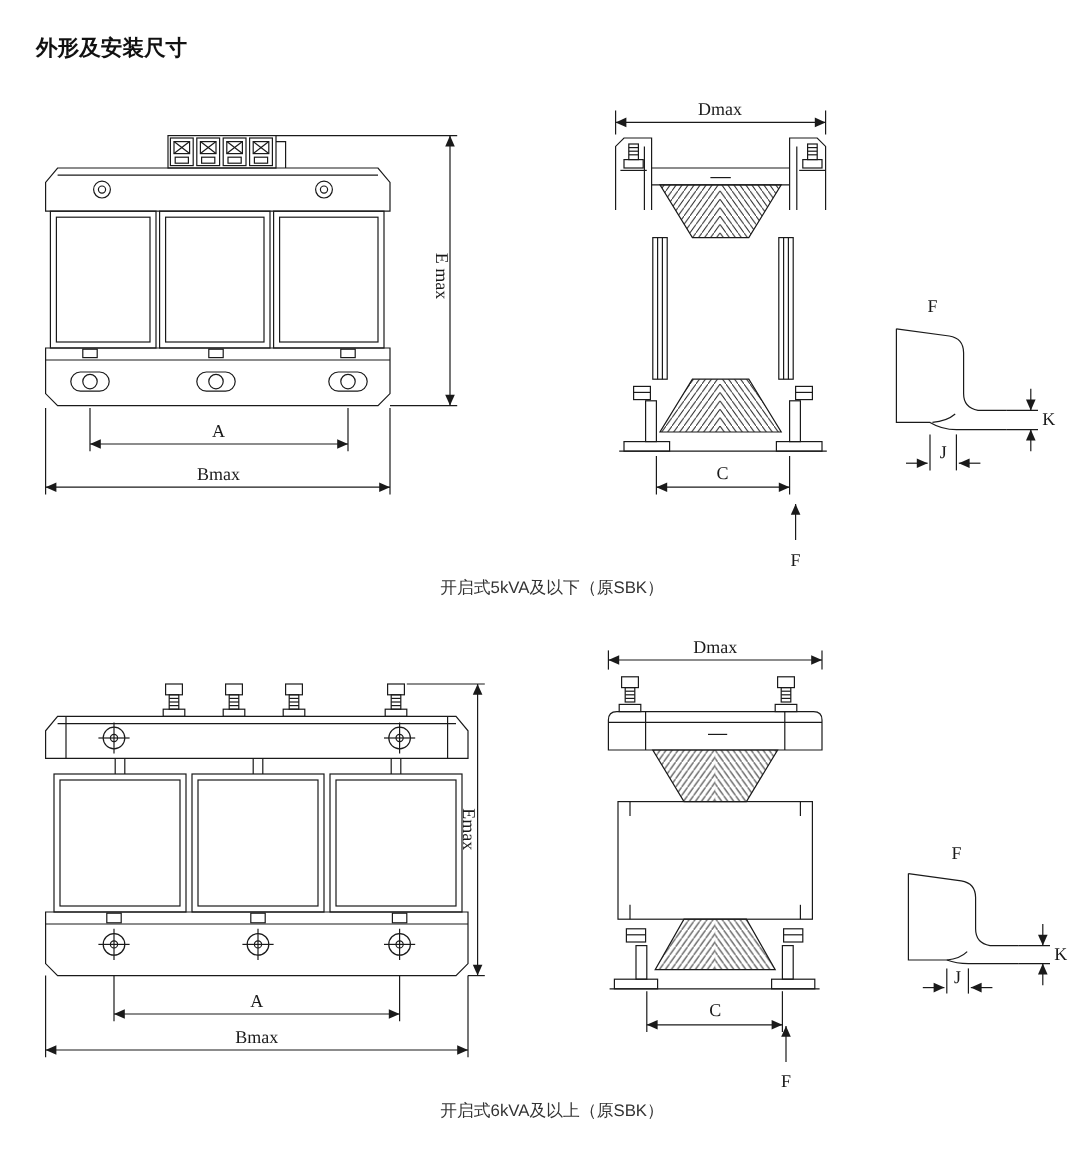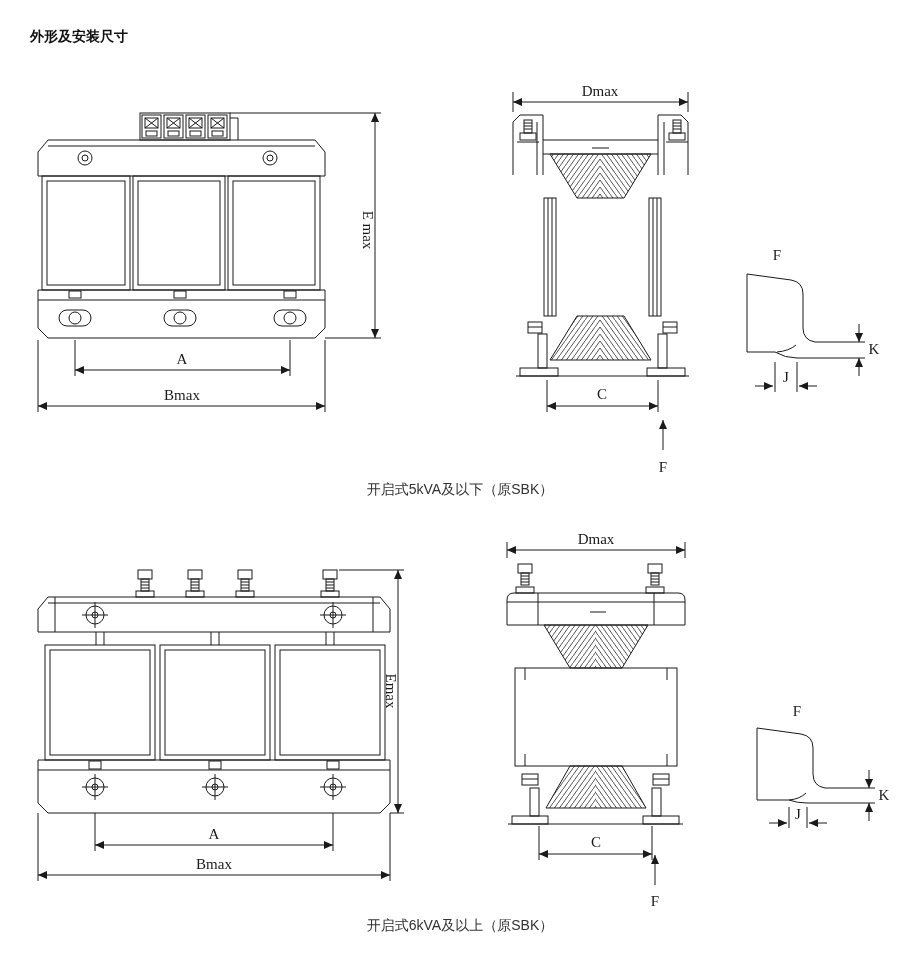--- a/index.html
+++ b/index.html
@@ -1,18 +1,18 @@
 <!DOCTYPE html>
 <html><head>
 <meta charset="utf-8">
 <style>
   html,body{margin:0;padding:0;background:#fff;}
   #stage{position:relative;width:900px;height:971px;background:#fff;overflow:hidden;
          font-family:"Liberation Sans","DejaVu Sans",sans-serif;}
-  .page-title{position:absolute;left:30px;top:28px;font-size:14px;font-weight:700;color:#111;}
+  .page-title{position:absolute;left:30px;top:28px;font-size:18px;font-weight:700;color:#111;}
   .caption{position:absolute;left:10px;width:900px;text-align:center;font-size:14px;color:#333;line-height:18px;}
   svg.draw{position:absolute;overflow:visible;}
   .draw line,.draw path,.draw rect,.draw circle,.draw polygon,.draw polyline{
       stroke:#1a1a1a;fill:none;stroke-width:1;}
   .draw text{fill:#1a1a1a;stroke:none;font-family:"Liberation Serif","DejaVu Serif",serif;
       font-size:15px;}
   .draw .hatchL{fill:url(#hL);stroke:none;}
   .draw .hatchR{fill:url(#hR);stroke:none;}
 </style>
 </head>

